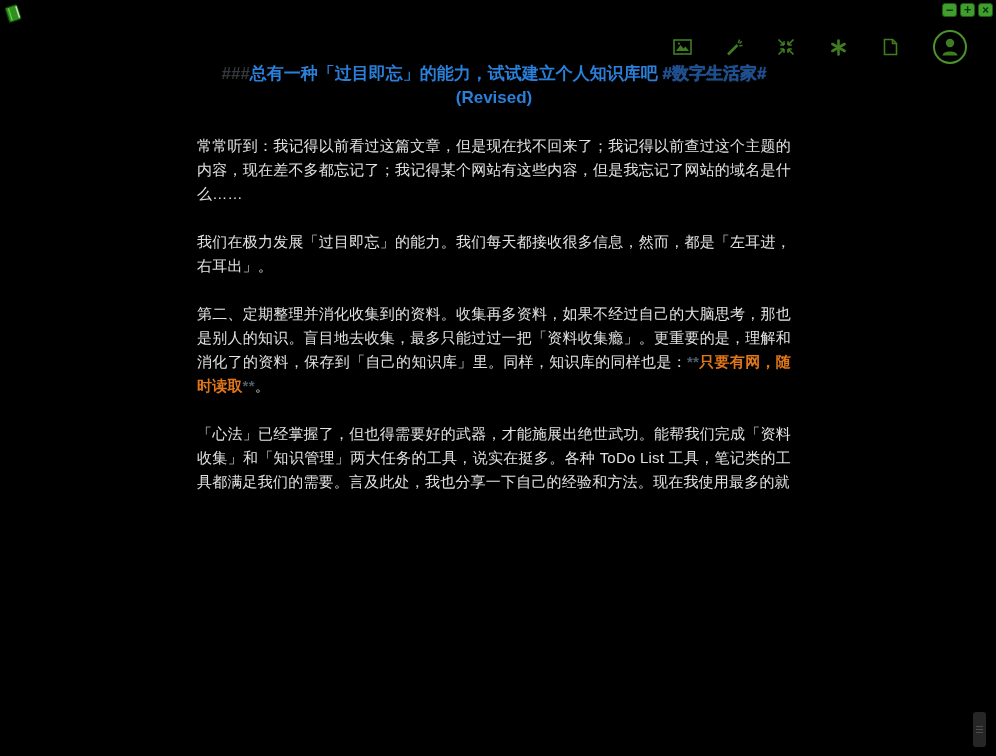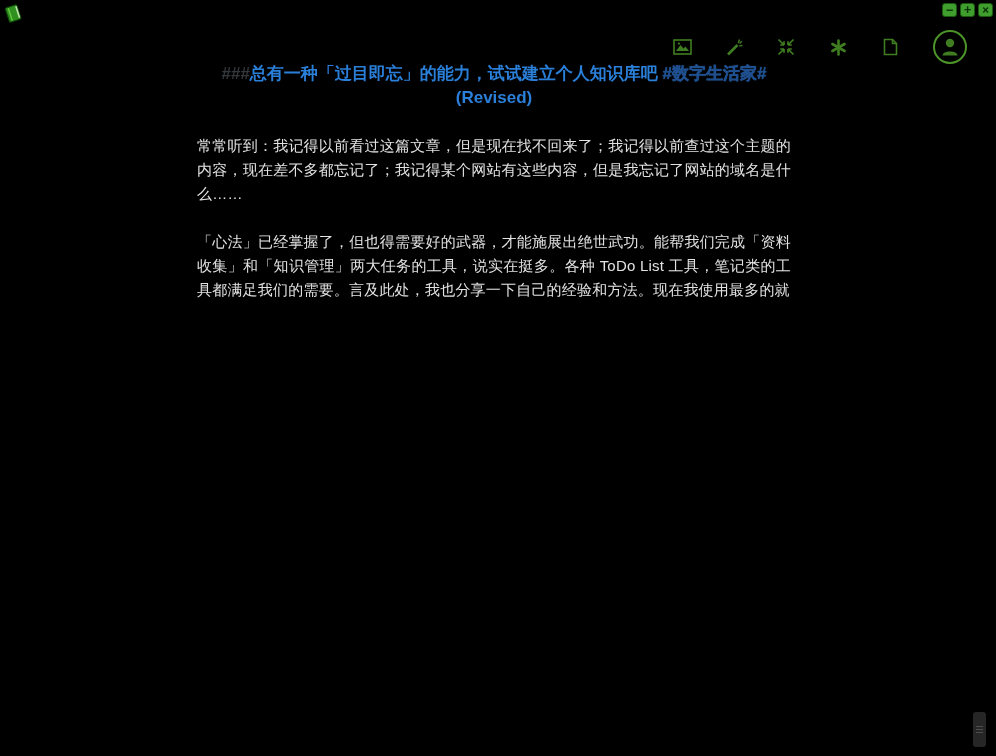--- a/index.html
+++ b/index.html
@@ -119,20 +119,22 @@
         <circle cx="18" cy="18" r="16" fill="none" stroke="#4c9428" stroke-width="2"></circle>
         <circle cx="18" cy="14" r="4.2" fill="#3f7d20"></circle>
         <path d="M10.5 26.5 c0-5.5 15-5.5 15 0 Z" fill="#3f7d20"></path>
       </svg>
     </div>
   </div>
 
   <div class="content">
     <h1 class="doc-title"><span class="seg-md-marker">###</span><span class="seg-title">总有一种「过目即忘」的能力，试试建立个人知识库吧 </span><span class="seg-hashtag">#数字生活家#</span><span class="seg-title"> (Revised)</span></h1>
     <p class="para"><span class="seg-normal">常常听到：我记得以前看过这篇文章，但是现在找不回来了；我记得以前查过这个主题的内容，现在差不多都忘记了；我记得某个网站有这些内容，但是我忘记了网站的域名是什么……</span></p>
+    <p class="para"><span class="seg-normal">我们在极力发展「过目即忘」的能力。我们每天都接收很多信息，然而，都是「左耳进，右耳出」。</span></p>
+    <p class="para"><span class="seg-normal">第二、定期整理并消化收集到的资料。收集再多资料，如果不经过自己的大脑思考，那也是别人的知识。盲目地去收集，最多只能过过一把「资料收集瘾」。更重要的是，理解和消化了的资料，保存到「自己的知识库」里。同样，知识库的同样也是：</span><span class="seg-syntax-blue">**</span><span class="seg-strong">只要有网，随时读取</span><span class="seg-syntax-blue">**</span><span class="seg-normal">。</span></p>
     <p class="para"><span class="seg-normal">「心法」已经掌握了，但也得需要好的武器，才能施展出绝世武功。能帮我们完成「资料收集」和「知识管理」两大任务的工具，说实在挺多。各种 ToDo List 工具，笔记类的工具都满足我们的需要。言及此处，我也分享一下自己的经验和方法。现在我使用最多的就</span></p>
   </div>
 
   <div class="scroll-thumb">
     <div class="grip"></div>
     <div class="grip"></div>
     <div class="grip"></div>
   </div>
 
 </div>

